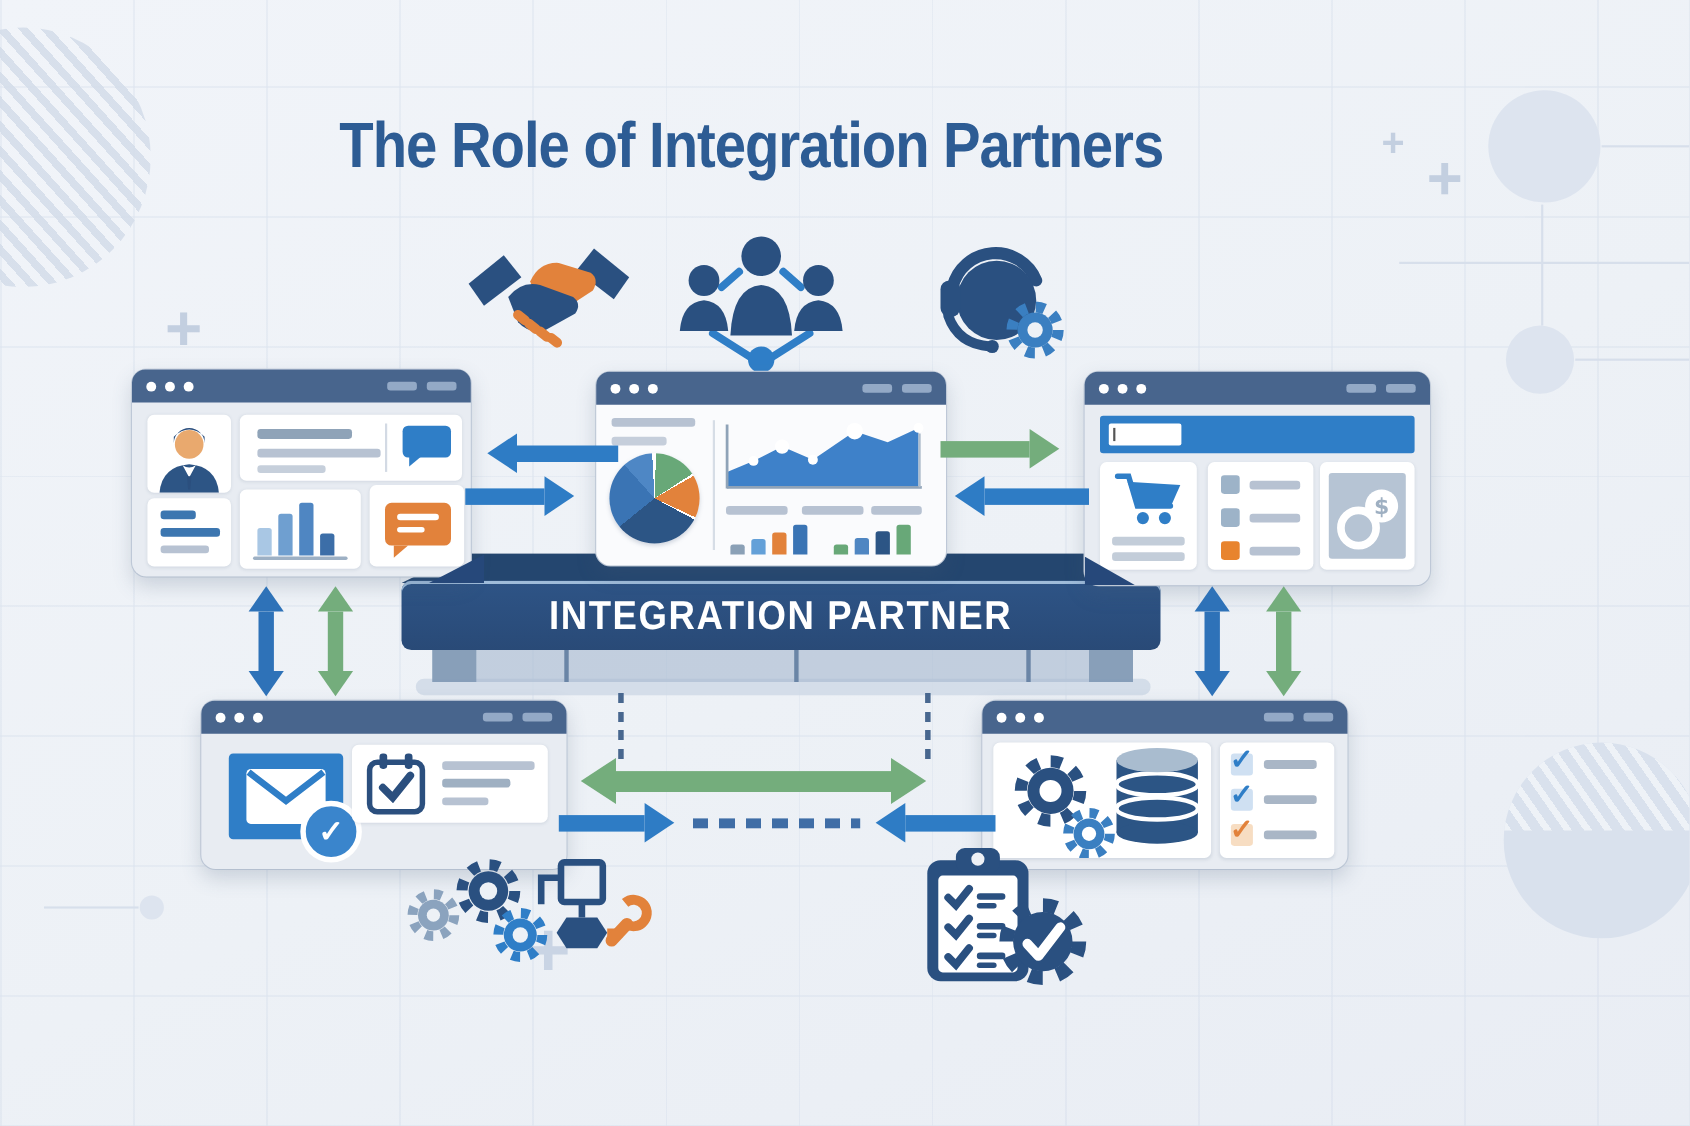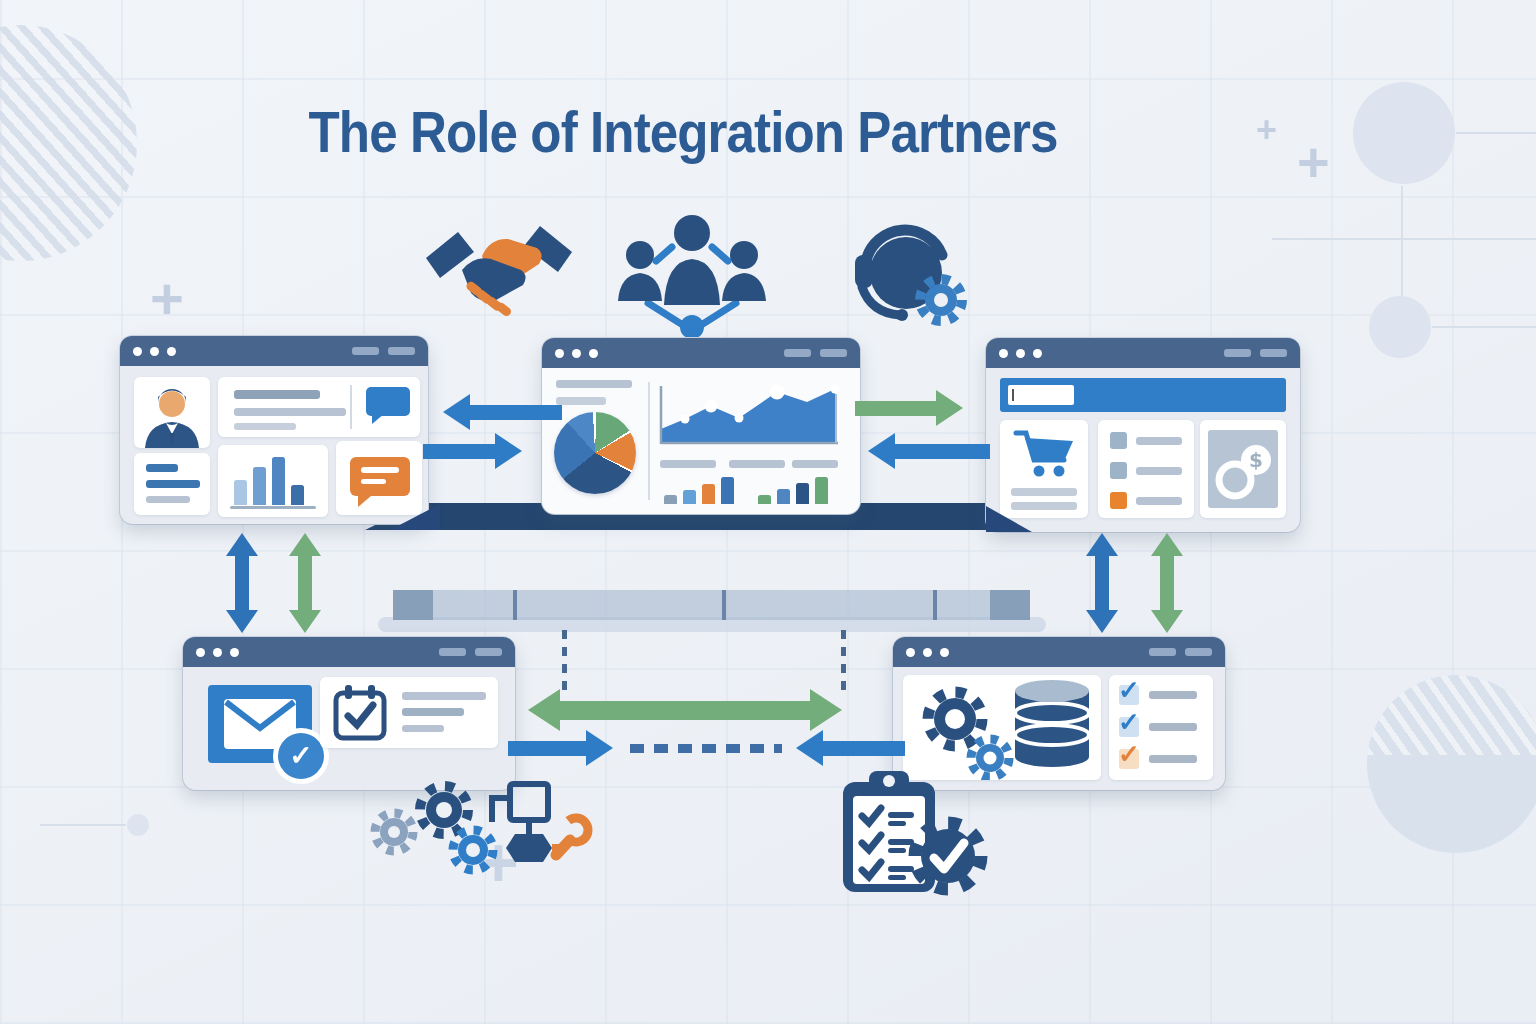--- a/index.html
+++ b/index.html
@@ -140,20 +140,23 @@
   </svg>
 
   <div class="abs plat-shadow"></div>
   <div class="abs plat-base"></div>
   <div class="abs plat-cap" style="left:393px;"></div>
   <div class="abs plat-cap" style="left:990px;"></div>
   <div class="abs plat-leg" style="left:513px;"></div>
   <div class="abs plat-leg" style="left:722px;"></div>
   <div class="abs plat-leg" style="left:933px;"></div>
   <div class="abs plat-top"></div>
+  <div class="abs plat-front">
+    <span class="plat-label">INTEGRATION PARTNER</span>
+  </div>
   <div class="abs dashv" style="left:562px;top:630px;height:62px;"></div>
   <div class="abs dashv" style="left:841px;top:630px;height:62px;"></div>
 
   <div class="win" style="left:120px;top:336px;width:308px;height:188px;">
     <div class="winhdr">
       <span class="dot"></span>
       <span class="dot"></span>
       <span class="dot"></span>
       <span class="sp"></span>
       <span class="hbtn"></span>

